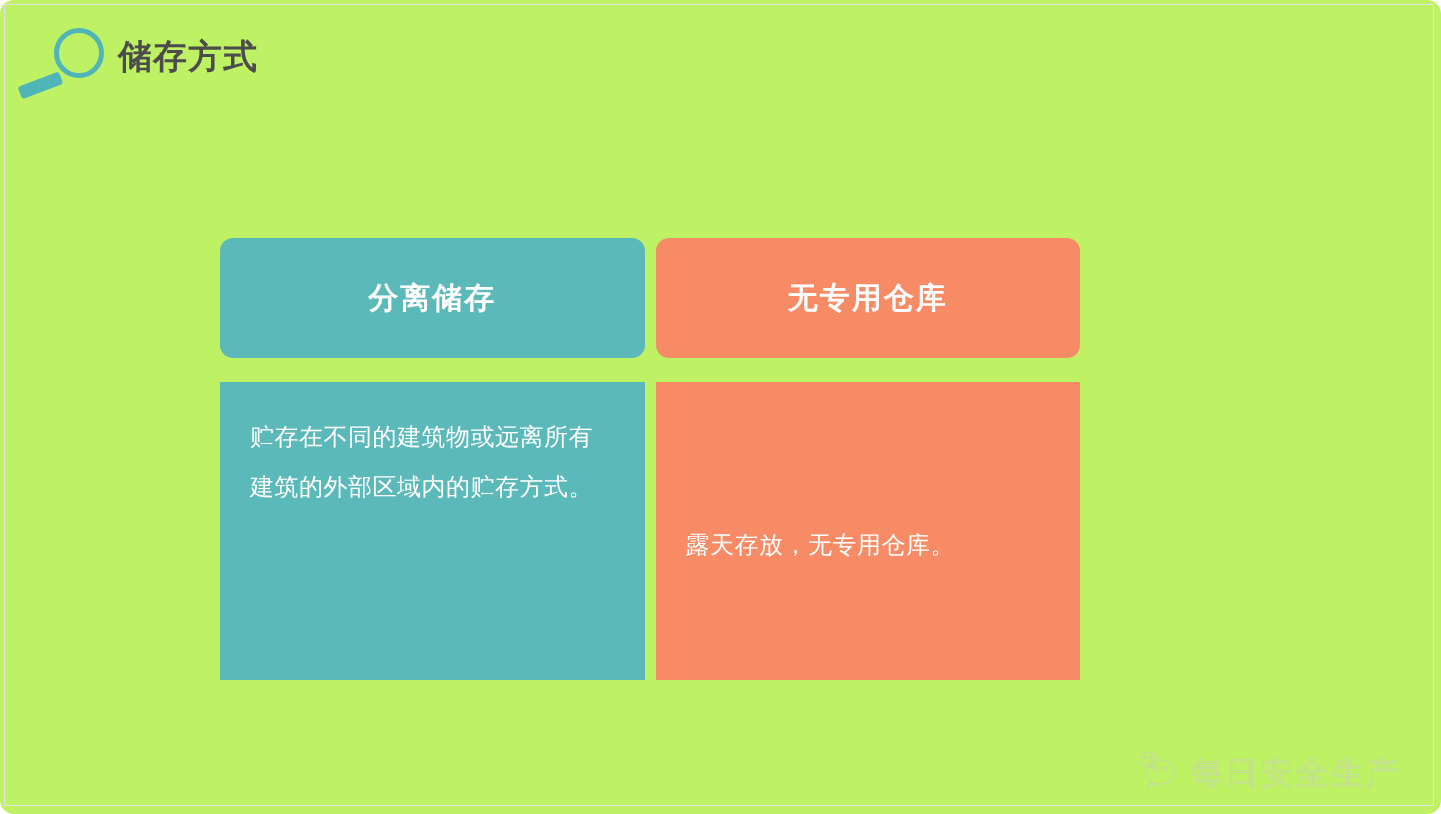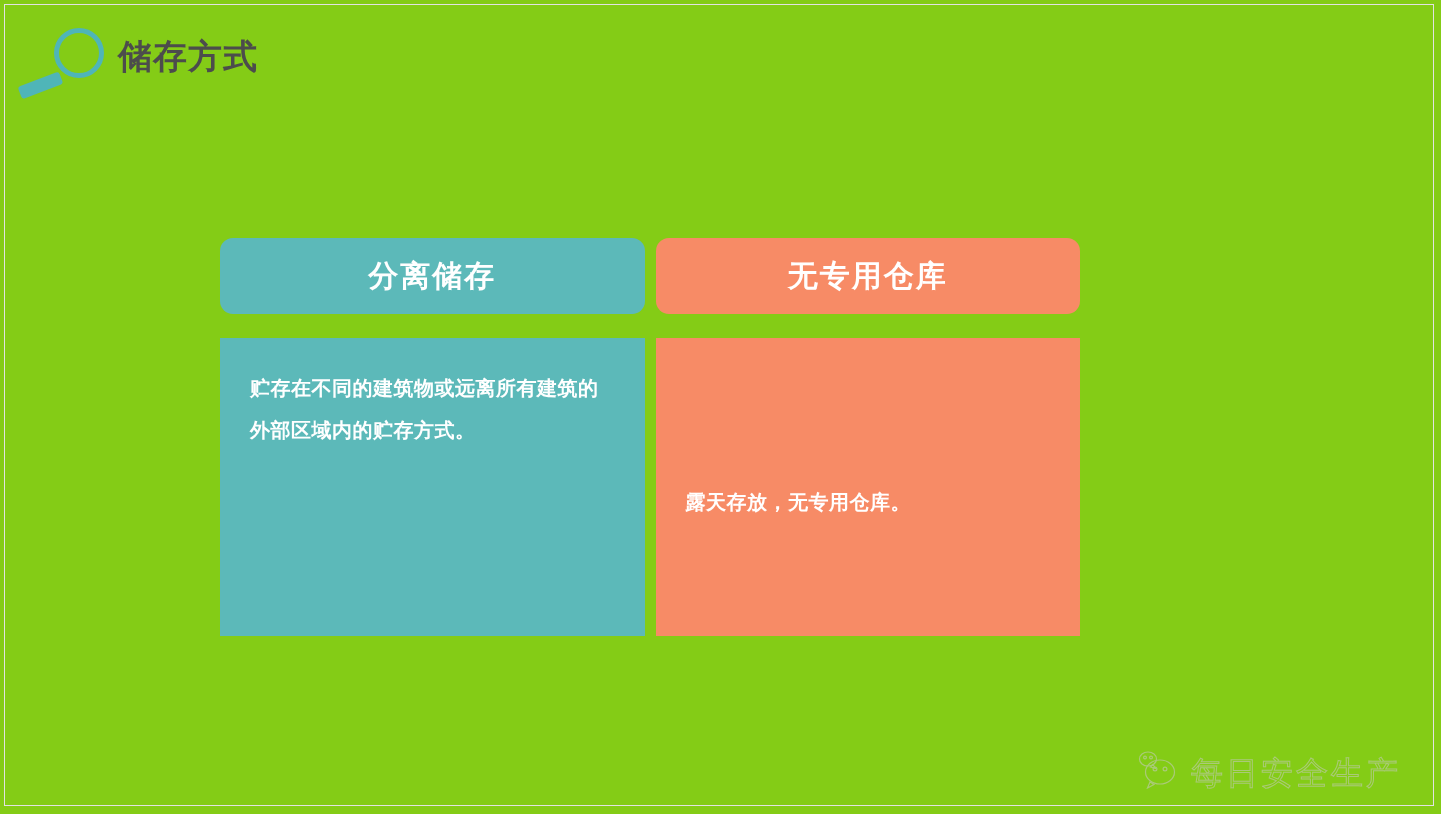--- a/index.html
+++ b/index.html
@@ -9,23 +9,24 @@
     background: #ffffff;
   }
   body {
     font-family: "Liberation Sans", "DejaVu Sans", sans-serif;
   }
 
   .slide {
     position: relative;
     width: 1441px;
     height: 814px;
-    background: #84cc16;
+    background: #bef264;
     overflow: hidden;
     box-sizing: border-box;
+    border-radius: 14px;
   }
 
   
   .slide-frame {
     position: absolute;
     left: 4px;
     top: 4px;
     width: 1430px;
     height: 802px;
     border: 1px solid #e2e2e2;
@@ -90,21 +91,21 @@
     display: flex;
     gap: 11px;
   }
   .column {
     width: 425px;
     display: flex;
     flex-direction: column;
   }
 
   .card-head {
-    height: 76px;
+    height: 120px;
     border-radius: 13px;
     display: flex;
     align-items: center;
     justify-content: center;
     box-sizing: border-box;
   }
   .card-head-label {
     color: #ffffff;
     font-size: 30px;
     font-weight: bold;
@@ -114,22 +115,22 @@
 
   .card-body {
     margin-top: 24px;
     height: 298px;
     box-sizing: border-box;
     padding: 30px 30px 26px 30px;
     display: flex;
   }
   .card-body-text {
     color: #ffffff;
-    font-size: 20px;
-    font-weight: bold;
+    font-size: 24px;
+    font-weight: normal;
     line-height: 2.08;
     letter-spacing: 0.5px;
     width: 100%;
   }
 
   .col-teal .card-head { background: #5cb9b9; }
   .col-teal .card-body { background: #5cb9b9; }
   .col-teal .card-body { align-items: flex-start; }
 
   .col-orange .card-head { background: #f78b66; }

